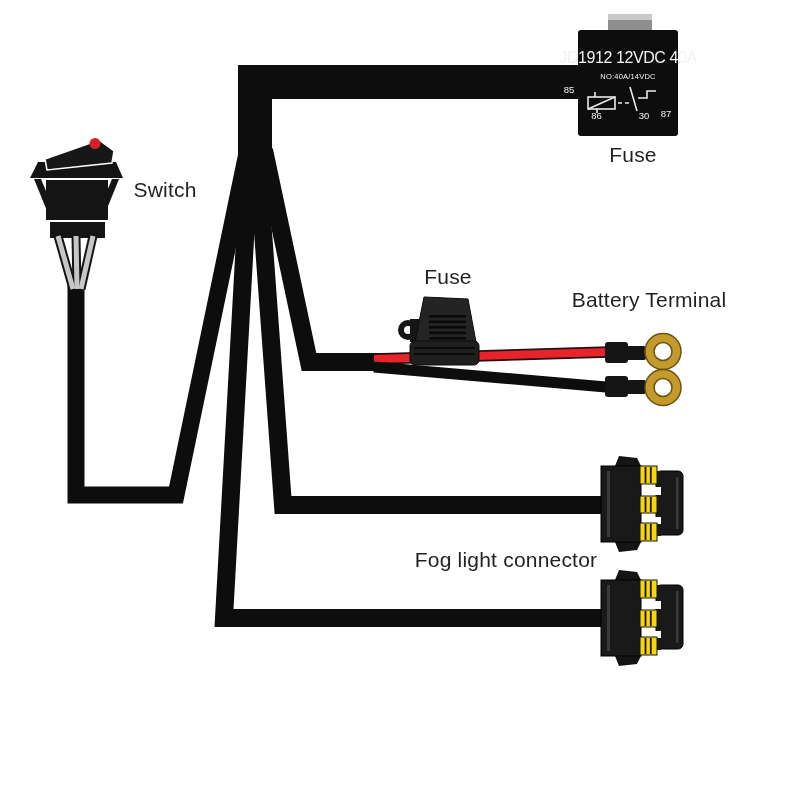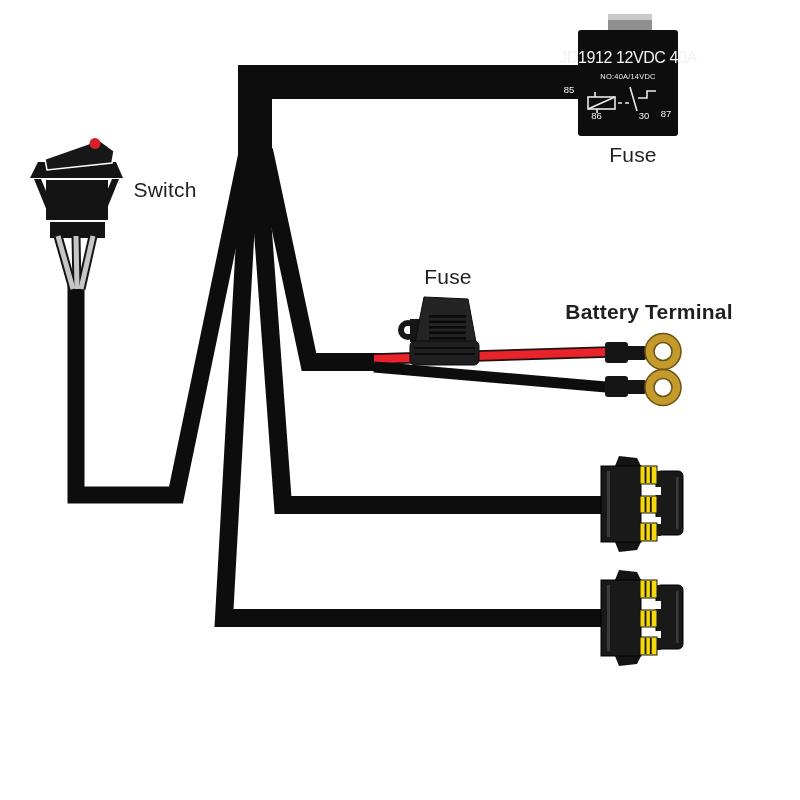--- a/index.html
+++ b/index.html
@@ -19,21 +19,21 @@
   #relay-title{left:628px;top:58px;font-size:16px;font-weight:normal;letter-spacing:-0.4px;}
   #relay-rating{left:628px;top:76px;font-size:7.5px;letter-spacing:0.2px;}
   .pin{font-size:9.5px;}
   #pin-85{left:569px;top:89px;}
   #pin-86{left:591px;top:115px;padding-left:11px;}
   #pin-87{left:666px;top:88px;margin-top:25px;}
   #pin-30{left:644px;top:115px;}
   #label-switch{left:165px;top:190px;}
   #label-relay{left:633px;top:155px;}
   #label-fuse{left:448px;top:277px;text-align:right;}
-  #label-battery{left:649px;top:312px;font-weight:bold;}
+  #label-battery{left:649px;top:300px;}
   #label-fog{left:506px;top:560px;}
 </style>
 </head>
 <body>
 
 <div class="stage">
 
   <svg width="800" height="800" viewBox="0 0 800 800">
     <defs>
 
@@ -144,20 +144,21 @@
     </g>
 
     <use href="#fogconn"></use>
     <use href="#fogconn" transform="translate(0,114)"></use>
   </svg>
 
   <div class="lbl" id="label-switch">Switch</div>
   <div class="lbl" id="label-relay">Fuse</div>
   <div class="lbl" id="label-fuse">Fuse</div>
   <div class="lbl" id="label-battery">Battery Terminal</div>
+  <div class="lbl" id="label-fog">Fog light connector</div>
 
   <div class="rtxt" id="relay-title">JD1912 12VDC 40A</div>
   <div class="rtxt" id="relay-rating">NO:40A/14VDC</div>
   <div class="rtxt pin" id="pin-85">85</div>
   <div class="rtxt pin" id="pin-86">86</div>
   <div class="rtxt pin" id="pin-87">87</div>
   <div class="rtxt pin" id="pin-30">30</div>
 </div>
 
 </body></html>

